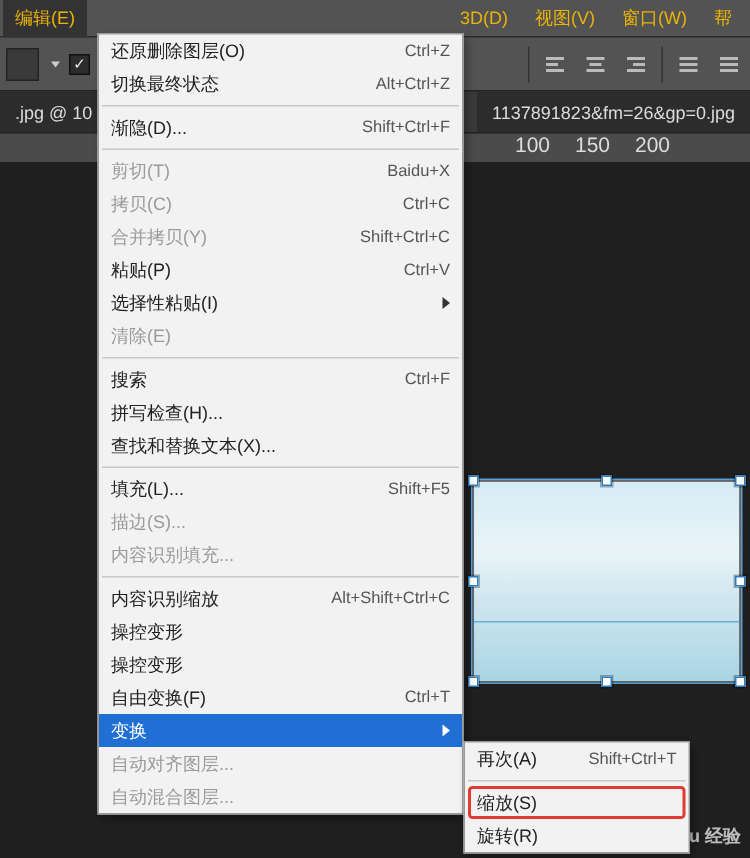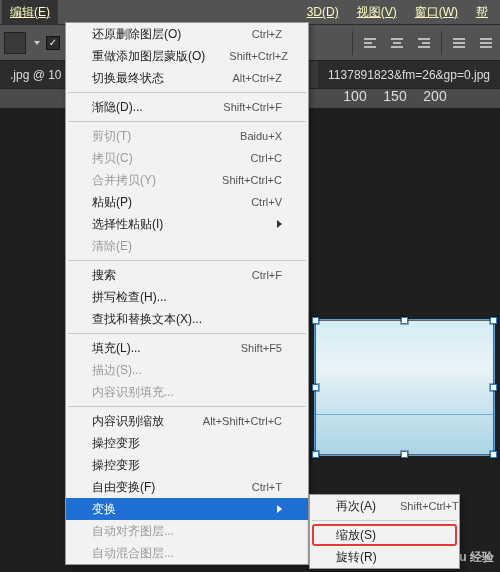--- a/index.html
+++ b/index.html
@@ -1,18 +1,18 @@
 <!DOCTYPE html>
 <html><head>
 <meta charset="utf-8">
 <style>
   * { margin: 0; padding: 0; box-sizing: border-box; font-family: "Microsoft YaHei", sans-serif; font-size: 12px; }
   body { width: 500px; height: 572px; background: #1a1a1a; overflow: hidden; position: relative; }
 
-  .menubar { height: 24px; background: #535353; display: flex; align-items: center; color: #fef9c3; padding: 0 2px; text-decoration: underline; }
+  .menubar { height: 24px; background: #535353; display: flex; align-items: center; color: #eab308; padding: 0 2px; }
   .menubar-item { padding: 4px 8px; margin-right: 2px; }
   .menubar-item.active { background: #333; }
 
   .toolbar { height: 36px; background: #535353; border-top: 1px solid #2a2a2a; display: flex; align-items: center; padding: 0 4px; gap: 6px; }
   .tool-chip { width: 22px; height: 22px; background: #3a3a3a; border: 1px solid #222; }
   .dropdown-icon { width: 0; height: 0; border-left: 3px solid transparent; border-right: 3px solid transparent; border-top: 4px solid #ccc; margin-left: 2px; }
   .checkbox { width: 14px; height: 14px; background: #2d2d2d; border: 1px solid #111; display: inline-flex; align-items: center; justify-content: center; color: #eee; font-size: 10px; }
   .toolbar-label { color: #ccc; }
   .toolbar-divider { width: 1px; height: 24px; background: #333; margin: 0 2px; }
   .align-icon { width: 20px; height: 20px; display: flex; flex-direction: column; gap: 2px; justify-content: center; align-items: flex-start; padding: 3px; }
@@ -25,21 +25,21 @@
   .ruler { height: 20px; background: #4b4b4b; position: relative; color: #eee; border-top: 1px solid #222; }
   .ruler-label { position: absolute; bottom: 4px; font-size: 14px; color: #ddd; transform: translateX(-50%); }
 
   .canvas-area { position: relative; width: 500px; height: 464px; background: #1f1f1f; }
   .image-window { position: absolute; left: 315px; top: 212px; width: 179px; height: 135px; background: linear-gradient(to bottom, #d5ecf5 0%, #e9f4f8 35%, #cfe6ef 60%, #aad5e5 100%); border: 1px solid #666; }
   .img-overlay-line { position: absolute; left: 0; right: 0; top: 70%; height: 1px; background: #3a9cd6; opacity: .7; }
   .transform-handle { position: absolute; width: 7px; height: 7px; background: #fff; border: 1px solid #2b7dc2; box-shadow: 0 0 0 1px rgba(0,0,0,.3); }
   .transform-outline { position: absolute; border: 1px solid #5aa0d8; pointer-events: none; }
 
   .menu { position: absolute; background: #f2f2f2; border: 1px solid #9a9a9a; box-shadow: 2px 3px 6px rgba(0,0,0,.35); }
-  .menu-item { display: flex; align-items: center; padding: 3px 26px; color: #222; height: 22px; }
+  .menu-item { display: flex; align-items: center; padding: 3px 8px; color: #222; height: 22px; }
   .menu-item.disabled { color: #9a9a9a; }
   .menu-item .label { flex: 1; white-space: nowrap; }
   .menu-item .shortcut { color: #555; font-size: 11px; margin-left: 24px; }
   .menu-item.highlight { background: #1f6fd5; color: #fff; }
   .menu-item.redbox { position: relative; }
   .menu-item.redbox::after { content: ""; position: absolute; left: 2px; right: 2px; top: 0; bottom: 0; border: 2px solid #e43b36; border-radius: 3px; pointer-events: none; }
   .menu-sep { height: 1px; background: #c8c8c8; margin: 3px 2px; }
   .submenu-arrow { width: 0; height: 0; border-top: 4px solid transparent; border-bottom: 4px solid transparent; border-left: 5px solid #333; margin-left: 8px; }
   .menu-item.highlight .submenu-arrow { border-left-color: #fff; }
 
@@ -124,24 +124,20 @@
     <span>Baidu 经验</span>
   </div>
 </div>
 
 <div class="menu main-menu" id="main-menu">
     <div class="menu-item">
       <span class="label">还原删除图层(O)</span>
       <span class="shortcut">Ctrl+Z</span>
     </div>
     <div class="menu-item">
-      <span class="label">重做添加图层蒙版(O)</span>
-      <span class="shortcut">Shift+Ctrl+Z</span>
-    </div>
-    <div class="menu-item">
       <span class="label">切换最终状态</span>
       <span class="shortcut">Alt+Ctrl+Z</span>
     </div>
     <div class="menu-sep"></div>
     <div class="menu-item">
       <span class="label">渐隐(D)...</span>
       <span class="shortcut">Shift+Ctrl+F</span>
     </div>
     <div class="menu-sep"></div>
     <div class="menu-item disabled">

